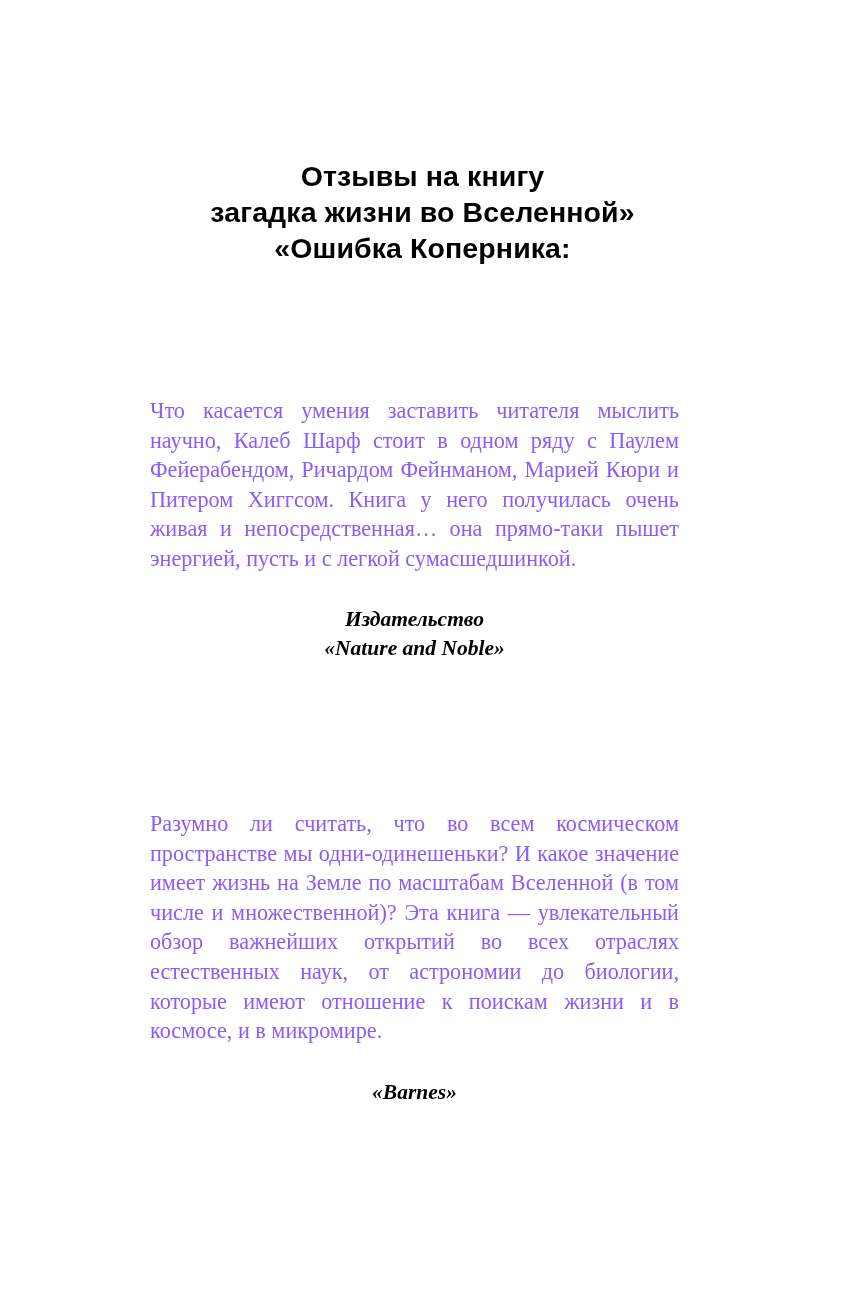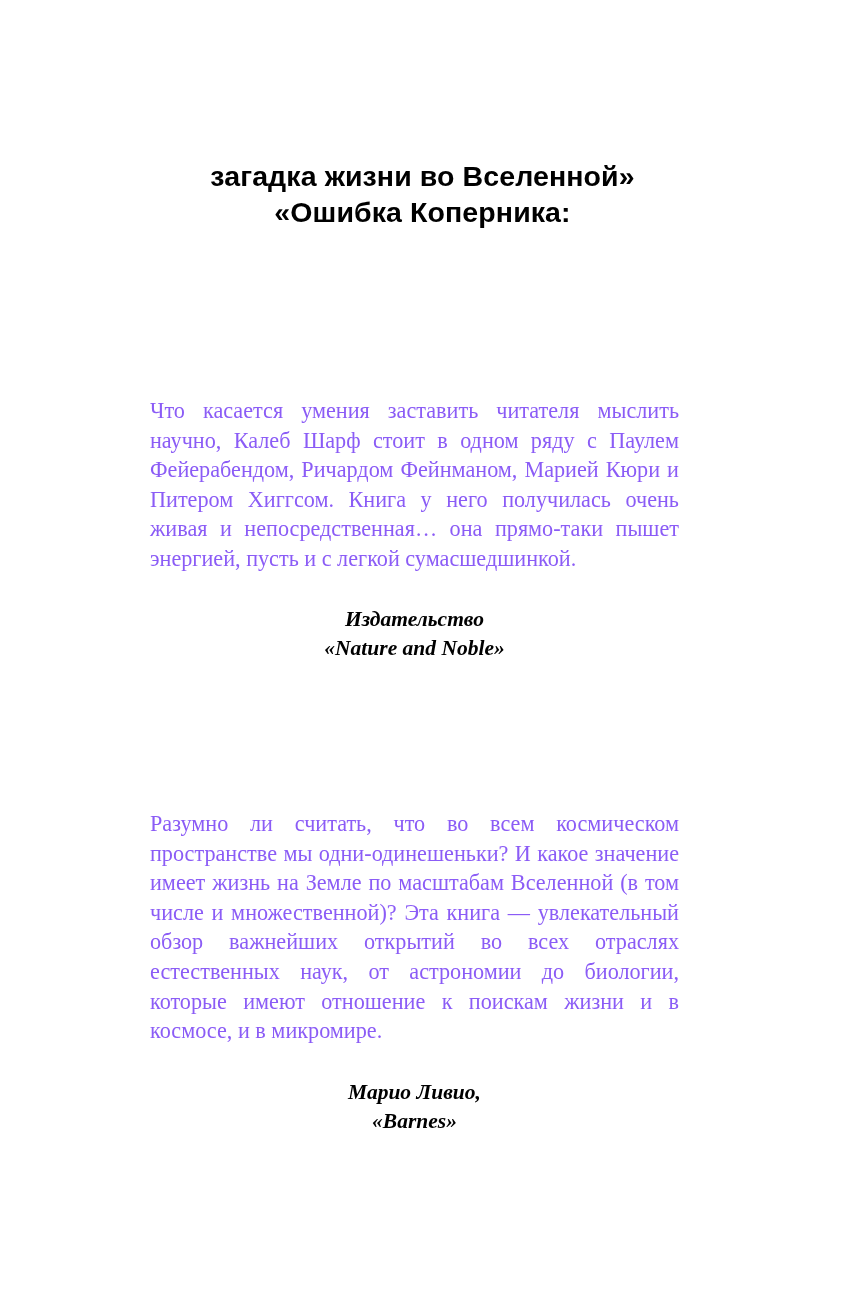--- a/index.html
+++ b/index.html
@@ -82,36 +82,36 @@
   .review--first .attribution { margin-top: 31px; }
   .review--second .attribution { margin-top: 32px; }
   .attr-line { display: block; white-space: nowrap; }
 </style>
 </head>
 <body>
 
 <div class="page">
 
   <div class="title-block">
+    <span class="title-line">Отзывы на книгу</span>
     <span class="title-line">загадка жизни во Вселенной»</span>
     <span class="title-line">«Ошибка Коперника:</span>
   </div>
 
   <div class="content">
 
     <div class="review review--first">
       <p class="review-text">Что касается умения заставить читателя мыслить научно, Калеб Шарф стоит в одном ряду с Паулем Фейерабендом, Ричардом Фейнманом, Марией Кюри и Питером Хиггсом. Книга у него получилась очень живая и непосредственная… она прямо-таки пышет энергией, пусть и с легкой сумасшедшинкой.</p>
       <p class="attribution">
         <span class="attr-line">Издательство</span>
         <span class="attr-line">«Nature and Noble»</span>
       </p>
     </div>
 
     <div class="review review--second">
       <p class="review-text">Разумно ли считать, что во всем космическом пространстве мы одни-одинешеньки? И какое значение имеет жизнь на Земле по масштабам Вселенной (в том числе и множественной)? Эта книга — увлекательный обзор важнейших открытий во всех отраслях естественных наук, от астрономии до биологии, которые имеют отношение к поискам жизни и в космосе, и в микромире.</p>
       <p class="attribution">
-        <span class="attr-line">Марио Ливио,</span>
         <span class="attr-line">«Barnes»</span>
       </p>
     </div>
 
   </div>
 </div>
 
 </body></html>

